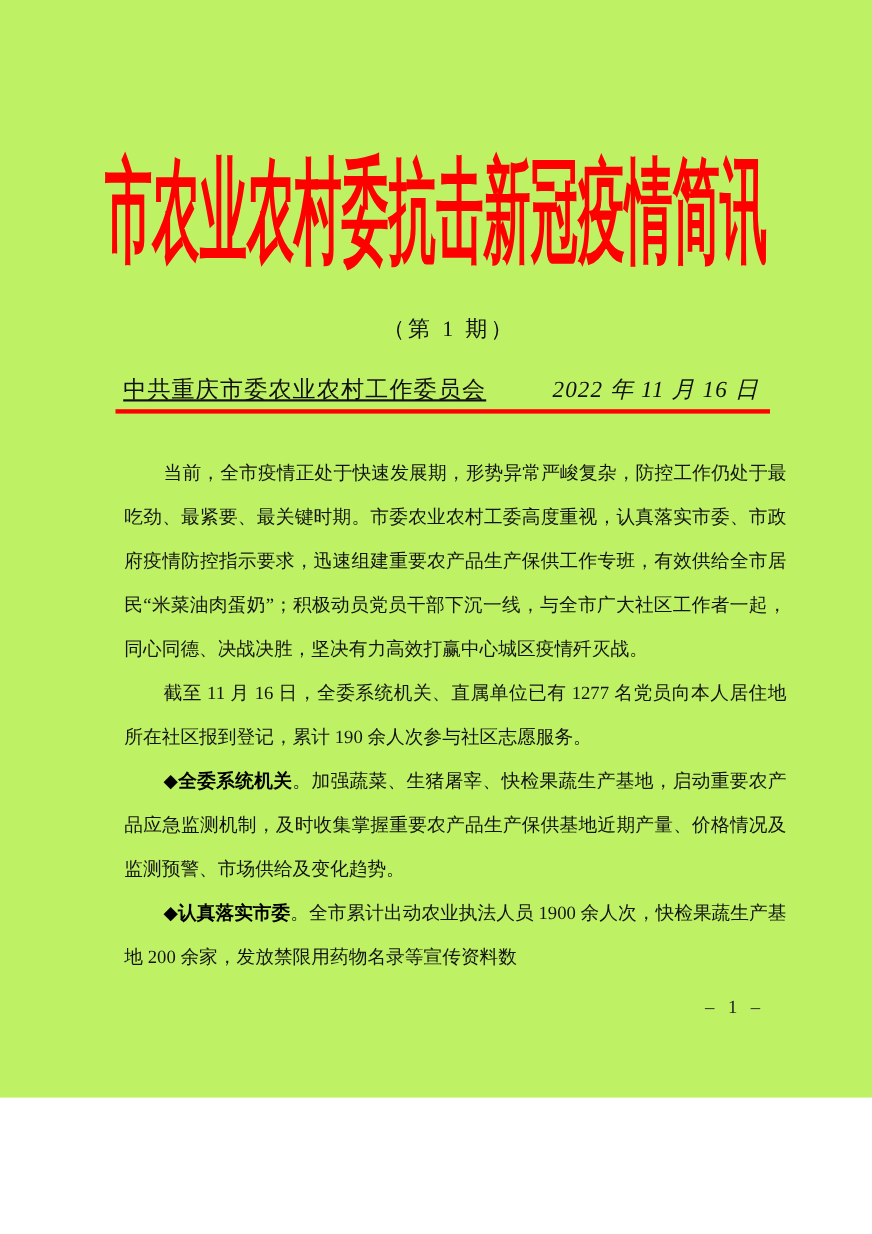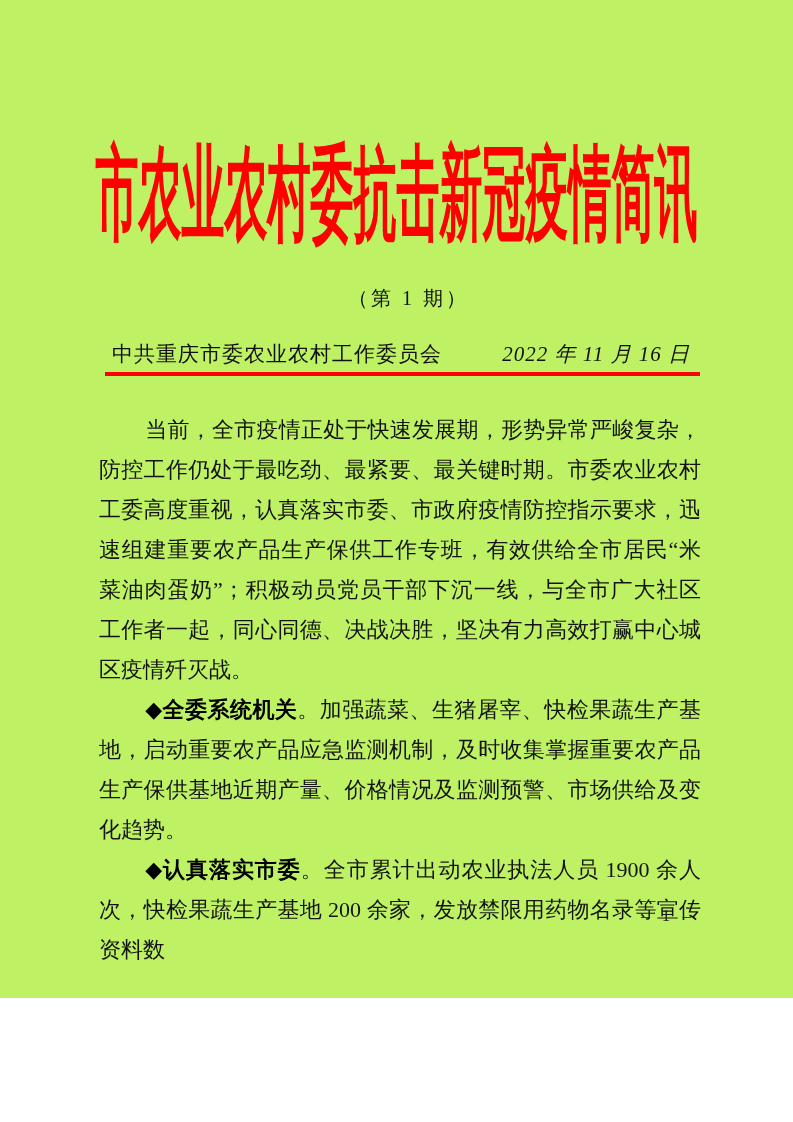--- a/index.html
+++ b/index.html
@@ -55,39 +55,40 @@
     left: 112px;
     width: 578px;
     display: flex;
     justify-content: space-between;
     align-items: baseline;
     font-size: 21px;
     color: #111111;
   }
   .masthead-row .org {
     letter-spacing: 1px;
+    text-decoration: underline;
   }
   .masthead-row .date {
     letter-spacing: 1px;
     font-style: italic;
   }
   .header-rule {
     position: absolute;
     top: 372px;
     left: 105px;
     width: 595px;
     height: 4px;
     background: #ff0000;
   }
   .doc-body {
     position: absolute;
     top: 410px;
-    left: 99px;
+    left: 113px;
     width: 602px;
-    font-size: 22px;
+    font-size: 17px;
     line-height: 40px;
     text-align: justify;
     text-justify: inter-ideograph;
     color: #141414;
   }
   .doc-body p {
     margin: 0;
     text-indent: 2.1em;
   }
   .doc-body .lead {
@@ -118,20 +119,21 @@
   <div class="masthead-row">
     <span class="org">中共重庆市委农业农村工作委员会</span>
     <span class="date">2022 年 11 月 16 日</span>
   </div>
 
   <div class="header-rule"></div>
 
   <div class="doc-body">
     <p><span class="lead"></span><span>当前，全市疫情正处于快速发展期，形势异常严峻复杂，防控工作仍处于最吃劲、最紧要、最关键时期。市委农业农村工委高度重视，认真落实市委、市政府疫情防控指示要求，迅速组建重要农产品生产保供工作专班，有效供给全市居民“米菜油肉蛋奶”；积极动员党员干部下沉一线，与全市广大社区工作者一起，同心同德、决战决胜，坚决有力高效打赢中心城区疫情歼灭战。</span></p>
 
+    <p><span class="lead"></span><span>截至 11 月 16 日，全委系统机关、直属单位已有 1277 名党员向本人居住地所在社区报到登记，累计 190 余人次参与社区志愿服务。</span></p>
 
     <p><span class="lead">◆全委系统机关</span><span>。加强蔬菜、生猪屠宰、快检果蔬生产基地，启动重要农产品应急监测机制，及时收集掌握重要农产品生产保供基地近期产量、价格情况及监测预警、市场供给及变化趋势。</span></p>
 
     <p><span class="lead">◆认真落实市委</span><span>。全市累计出动农业执法人员 1900 余人次，快检果蔬生产基地 200 余家，发放禁限用药物名录等宣传资料数</span></p>
   </div>
 
   <div class="page-number">– 1 –</div>
 
 </div>
 

